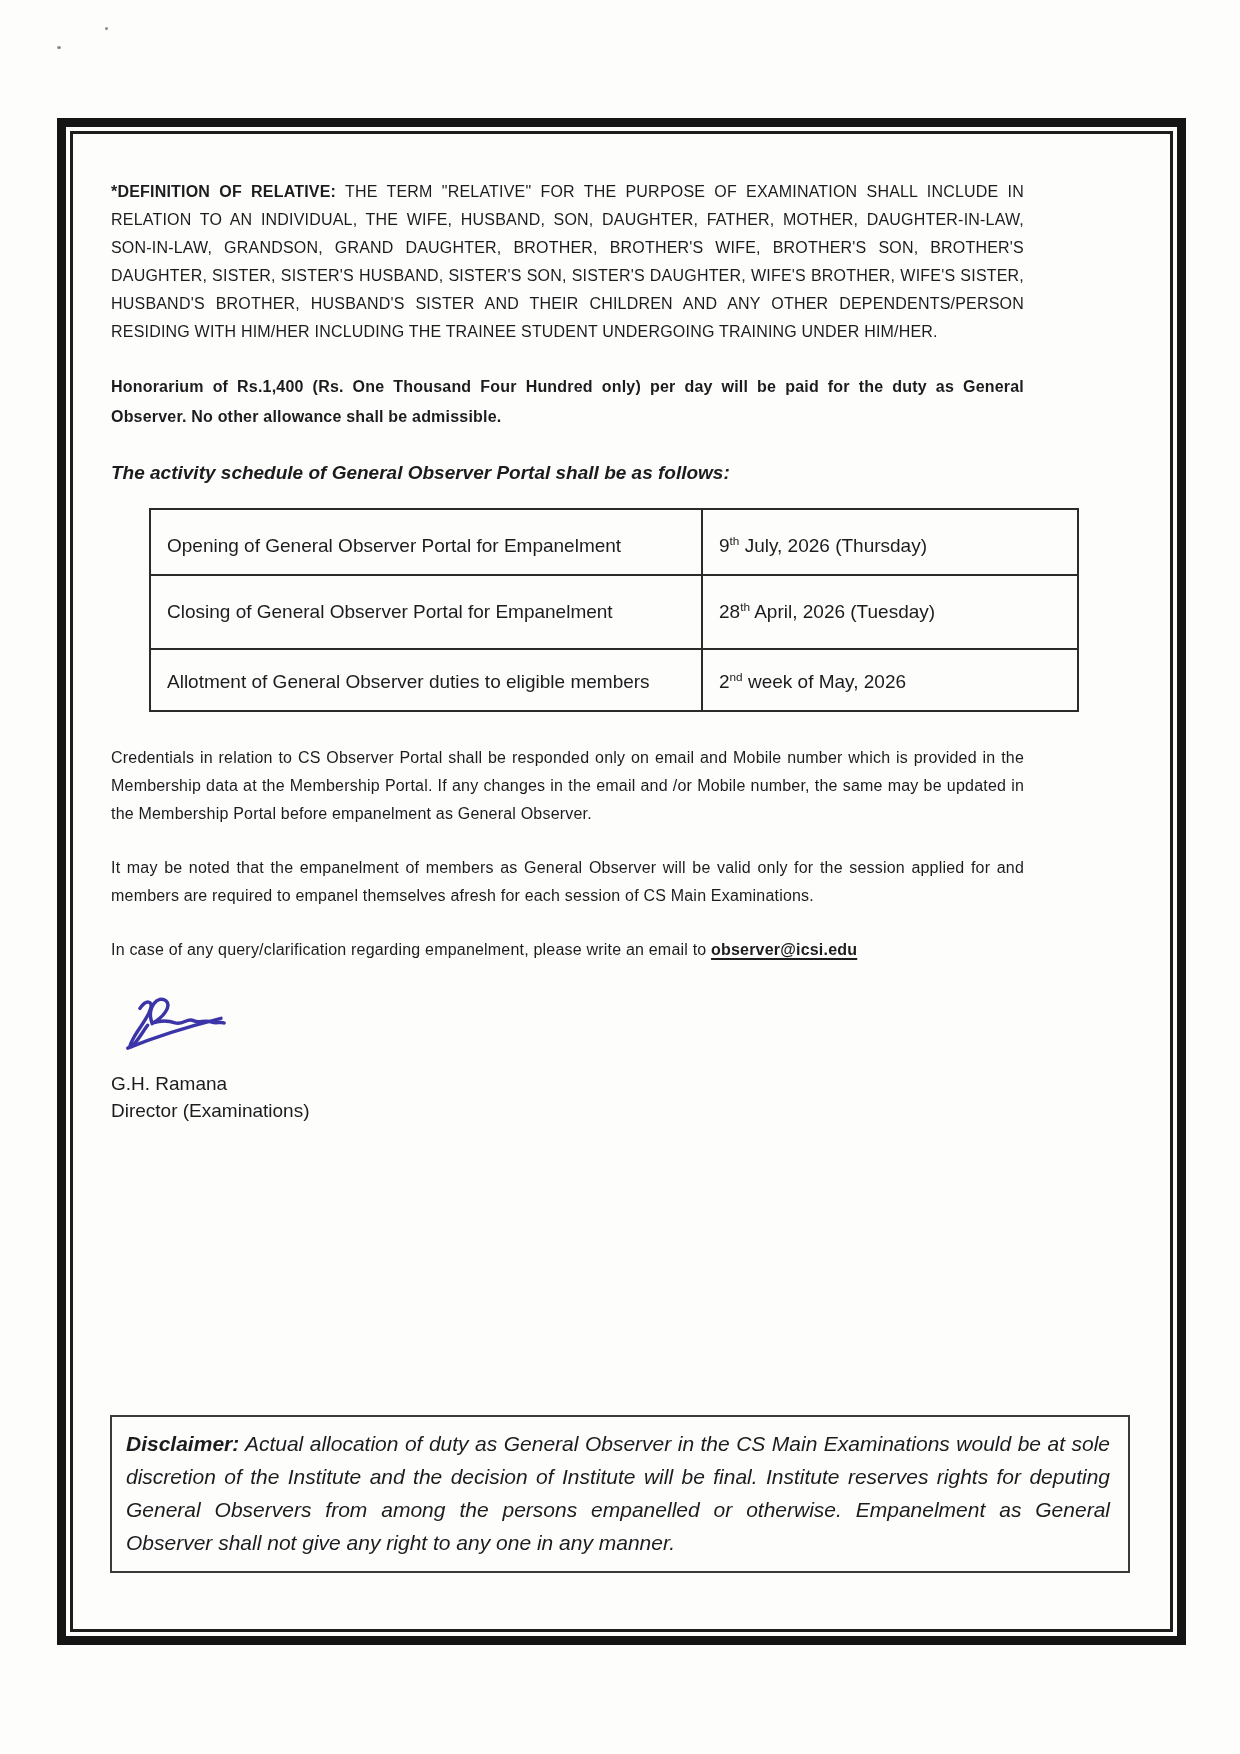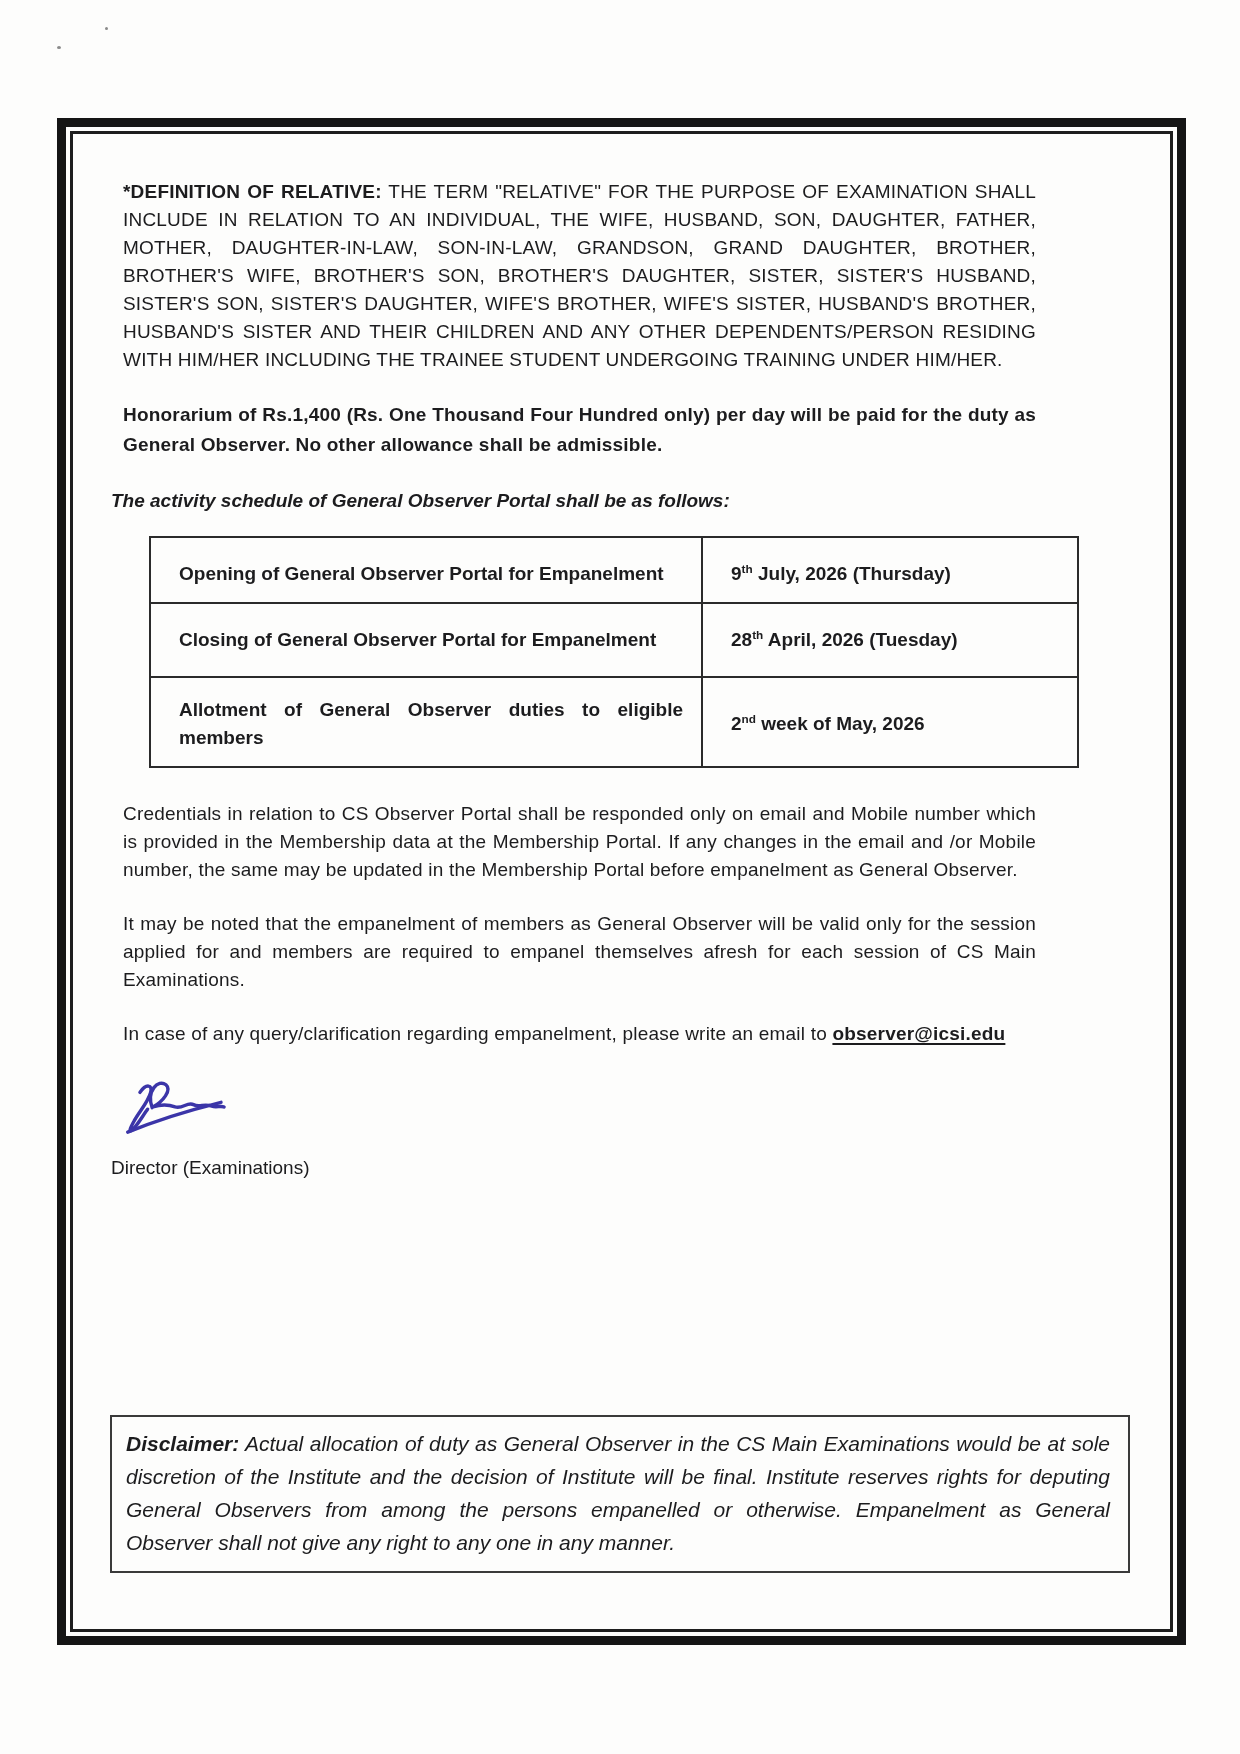--- a/index.html
+++ b/index.html
@@ -26,23 +26,23 @@
     inset: 4px;
     border: 3px solid #1e1e1e;
   }
   .content {
     position: absolute;
     inset: 0;
     padding-top: 44px;
   }
 
   .para {
-    margin-left: 50px;
+    margin-left: 38px;
     width: 913px;
-    font-size: 19px;
+    font-size: 16px;
     line-height: 28px;
     text-align: justify;
     margin-bottom: 26px;
     letter-spacing: 0.2px;
   }
   .para-def { line-height: 28px; }
   .para-def .lead { font-weight: bold; }
   .bold-para { font-weight: bold; line-height: 30px; }
   .heading {
     margin-left: 38px;
@@ -56,23 +56,23 @@
 
   table.schedule {
     border-collapse: collapse;
     margin-left: 76px;
     width: 930px;
     margin-bottom: 32px;
   }
   table.schedule td {
     border: 2px solid #2b2b2b;
     font-size: 19px;
-    font-weight: bold;
+    font-weight: normal;
     vertical-align: middle;
-    padding: 16px 18px 16px 28px;
+    padding: 16px 18px 16px 16px;
     line-height: 28px;
   }
   table.schedule td.activity { width: 552px; text-align: justify; }
   table.schedule tr.r1 td { padding-top: 22px; padding-bottom: 14px; }
   table.schedule tr.r2 td { padding-top: 22px; padding-bottom: 22px; }
   table.schedule tr.r3 td { padding-top: 18px; padding-bottom: 14px; }
   sup { font-size: 0.62em; vertical-align: super; line-height: 0; }
 
   .query-line { margin-bottom: 18px; }
   .email-link {
@@ -148,20 +148,21 @@
         <svg width="130" height="80" viewBox="0 0 170 90" xmlns="http://www.w3.org/2000/svg">
           <g fill="none" stroke="#3b35a8" stroke-width="4.5" stroke-linecap="round" stroke-linejoin="round">
             <path d="M30,22 C38,10 47,12 44,22 C40,36 28,48 22,60 C17,69 15,75 20,71 C26,66 34,52 40,44"></path>
             <path d="M46,42 C38,20 54,4 64,12 C72,19 60,34 47,41 C59,37 68,38 76,41 C86,44 92,34 100,38 C108,42 114,36 124,40 C130,42 136,39 140,41"></path>
             <path d="M14,74 C48,60 100,44 136,35"></path>
           </g>
         </svg>
       </div>
 
       <div class="signatory">
+        <div>G.H. Ramana</div>
         <div>Director (Examinations)</div>
       </div>
 
       <div class="disclaimer-box"><span class="dlabel">Disclaimer:</span><span> Actual allocation of duty as General Observer in the CS Main Examinations would be at sole discretion of the Institute and the decision of Institute will be final. Institute reserves rights for deputing General Observers from among the persons empanelled or otherwise. Empanelment as General Observer shall not give any right to any one in any manner.</span></div>
 
     </div>
   </div>
 </div>
 
 </body></html>

